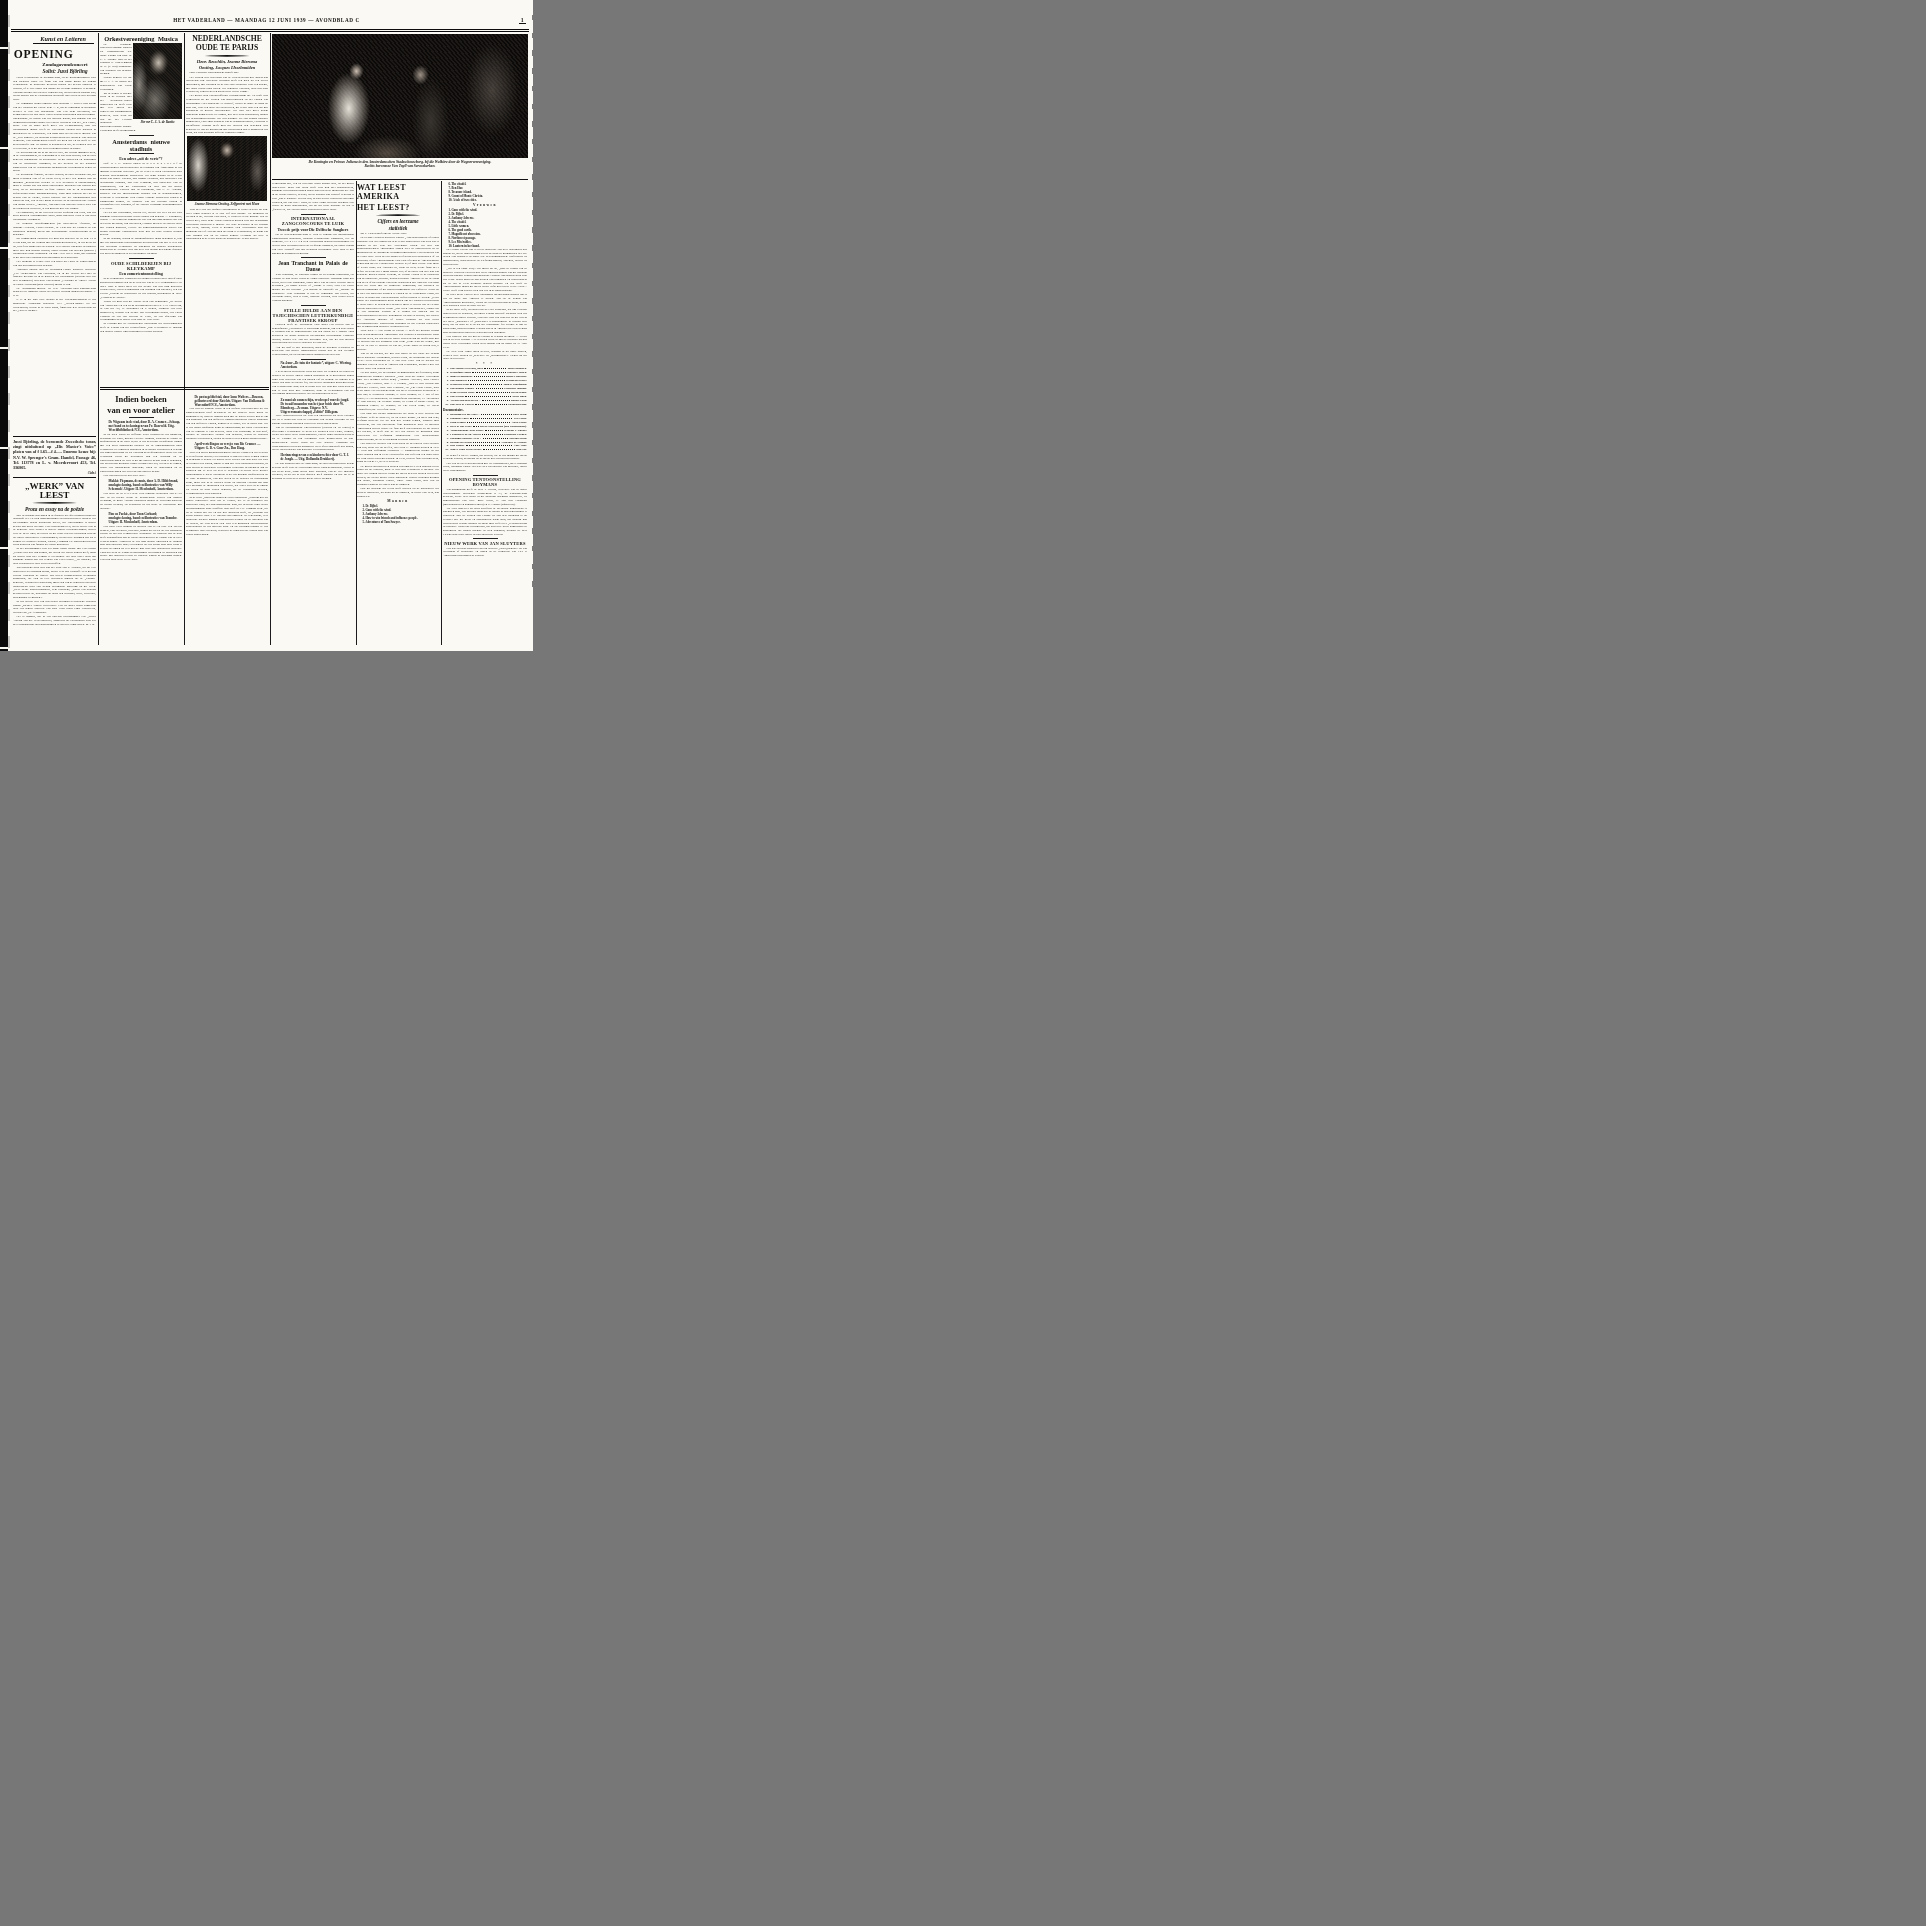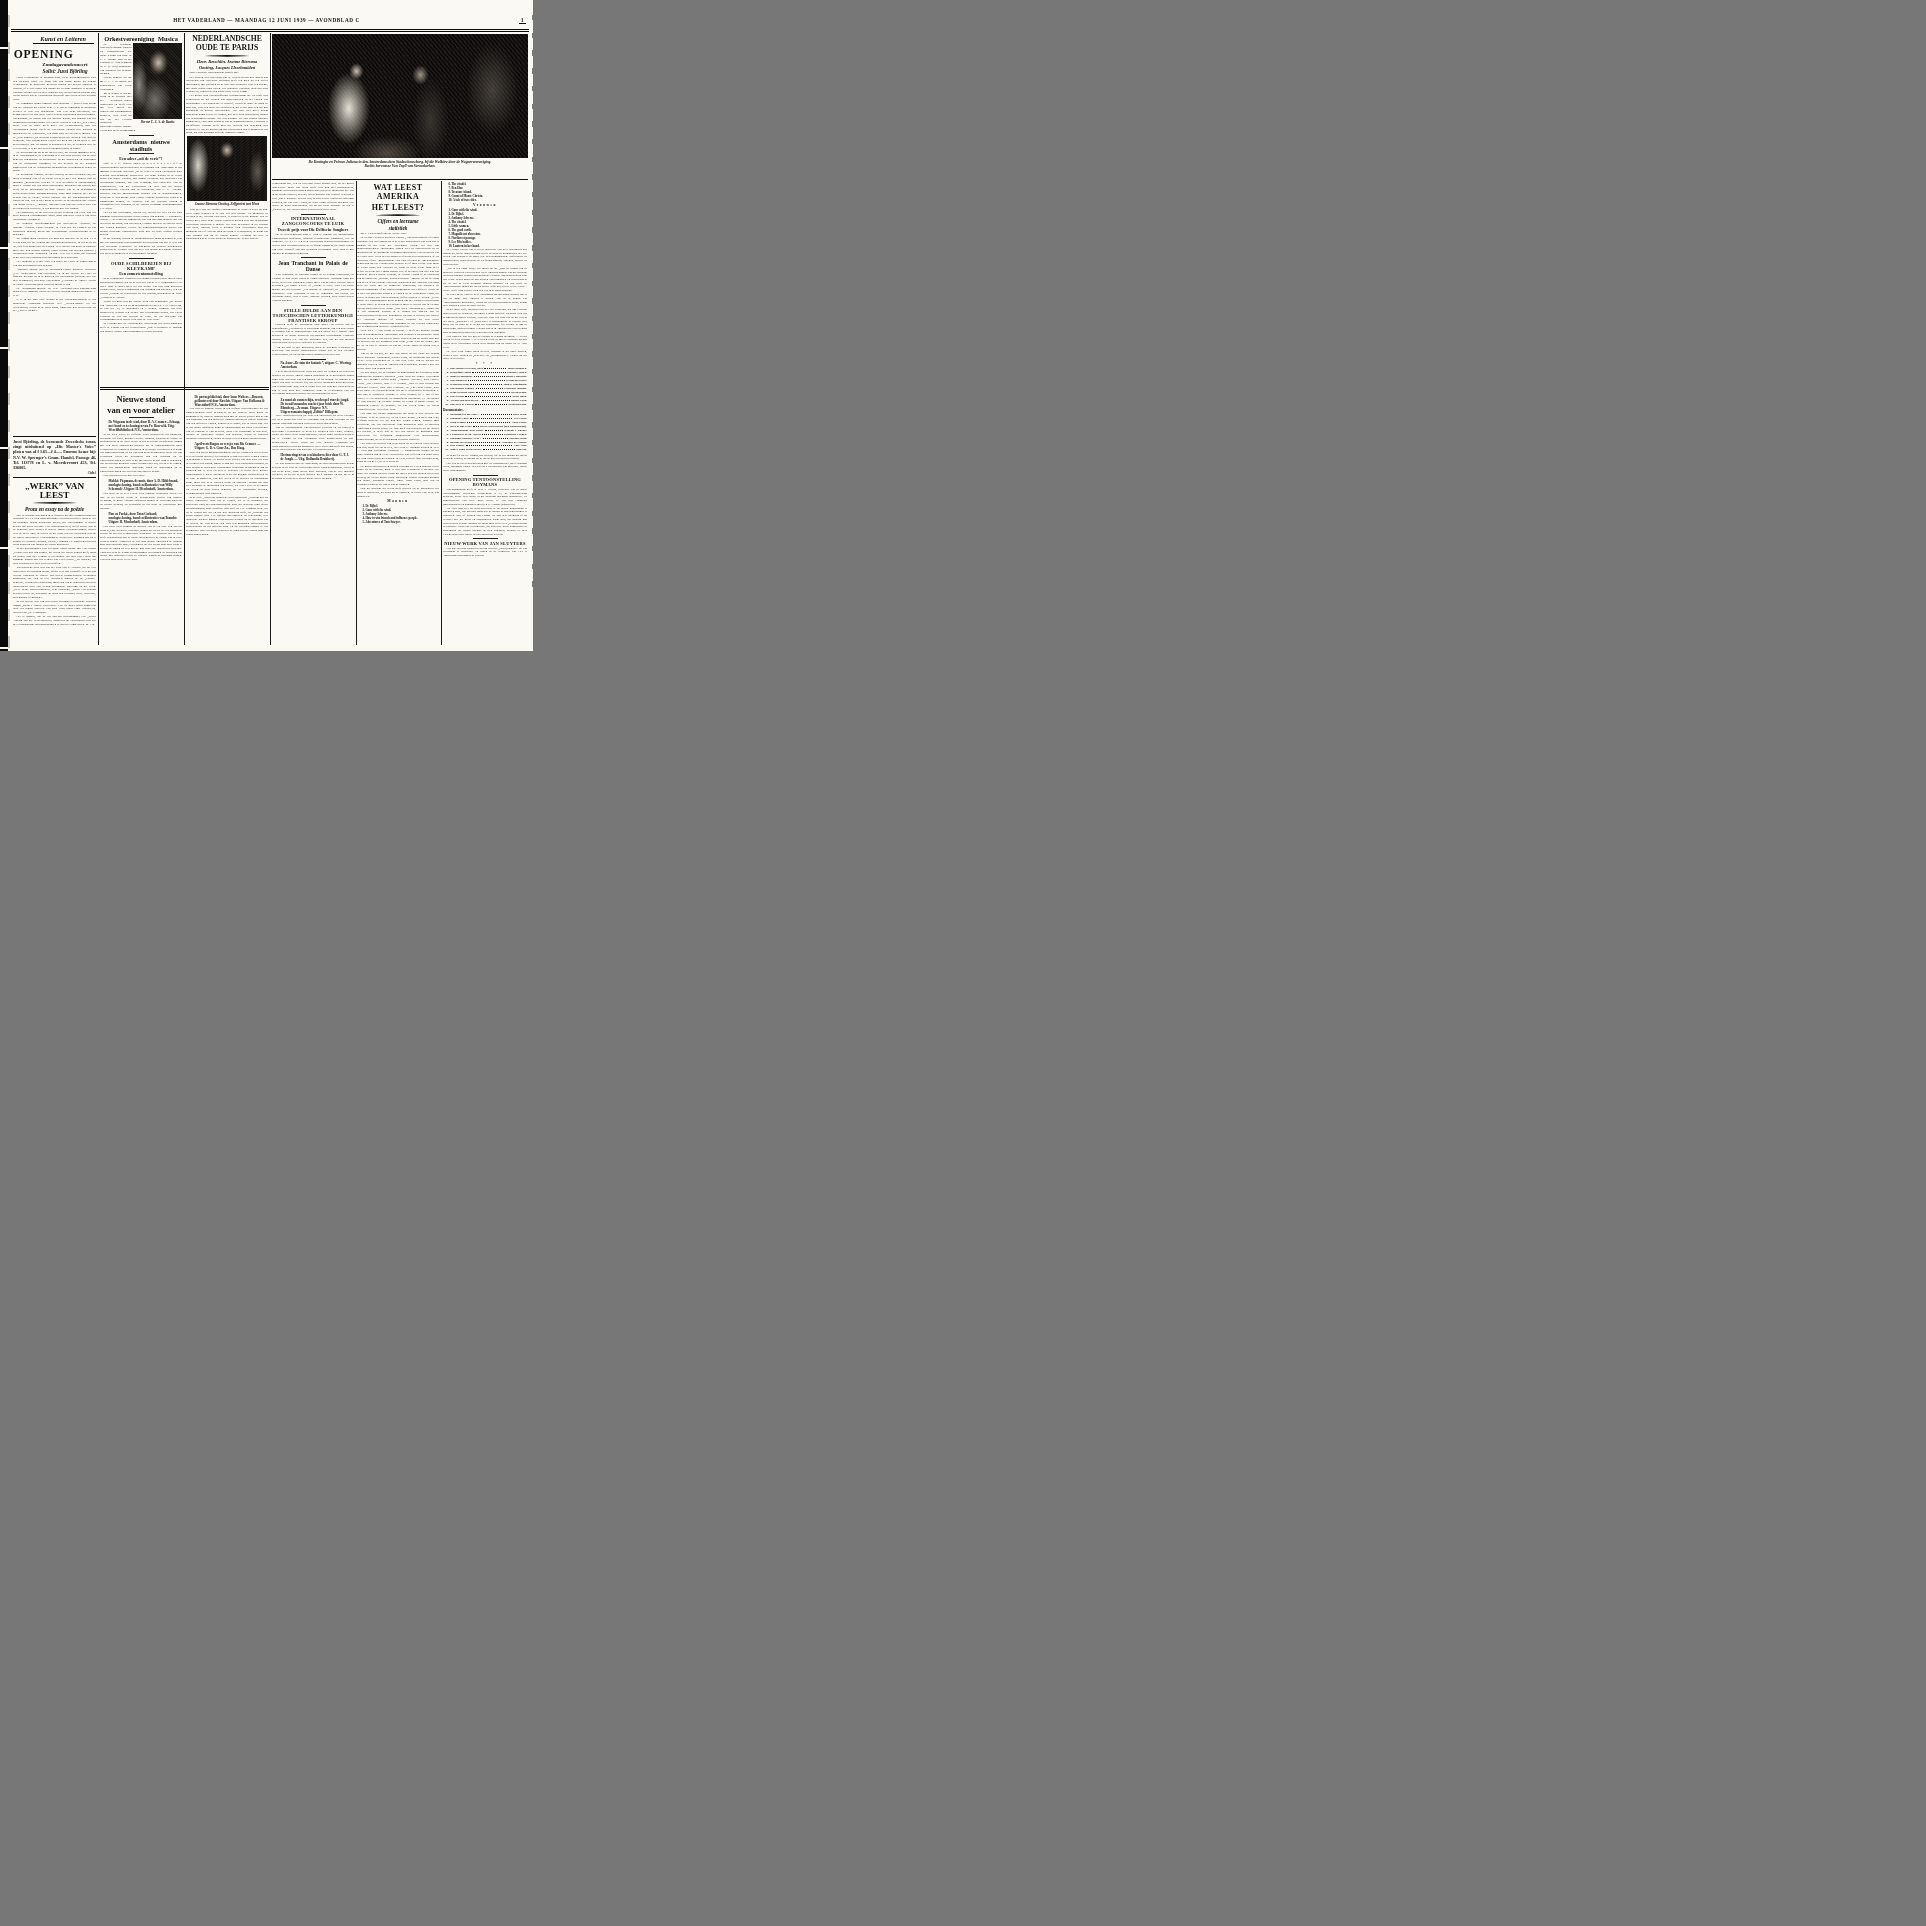--- a/index.html
+++ b/index.html
@@ -26,21 +26,21 @@
   .bp.cont{text-indent:0;}
   .divider{width:25px;border-top:0.6px solid #222;margin:1.9px auto 1.9px;}
   .diamond{width:45px;height:1.8px;background:#111;margin:1.9px auto 2.3px;
            clip-path:polygon(0 50%,14% 32%,50% 0,86% 32%,100% 50%,86% 68%,50% 100%,14% 68%);}
   .kunstlabel{font-style:italic;font-weight:bold;font-size:6.2px;text-align:center;width:61px;
               margin:2.3px 2.3px 0 auto;border-bottom:1.2px solid #111;padding-bottom:1.2px;}
   .t-xl{font-weight:bold;font-size:11.6px;letter-spacing:0.8px;margin:3.9px 0 0 0.8px;}
   .t-lg{font-weight:bold;font-size:7.7px;line-height:8.9px;text-align:center;margin:2.3px 0 0.8px;}
   .t-md{font-weight:bold;font-size:6.4px;text-align:center;margin:1.5px 0 1.2px;word-spacing:1.9px;}
   .t-sm{font-weight:bold;font-size:4.5px;text-align:center;margin:1.5px 0 0.4px;letter-spacing:0.2px;}
-  .t-wl{font-weight:bold;font-size:8px;line-height:9.6px;text-align:center;letter-spacing:0.4px;margin:0.8px 0 0;}
+  .t-wl{font-weight:bold;font-size:8px;line-height:9.6px;text-align:left;letter-spacing:0.4px;margin:0.8px 0 0;}
   .sub-b{font-weight:bold;font-size:5px;text-align:center;margin:0.8px 0 1.2px;}
   .sub-bs{font-weight:bold;font-size:4px;text-align:center;margin:0.4px 0 1.2px;}
   .sub-i{font-style:italic;font-weight:bold;font-size:5.2px;text-align:center;margin:0.4px 0 1.5px;}
   .sub-i2{font-style:italic;font-weight:bold;font-size:4.4px;line-height:5.4px;text-align:center;margin:0.8px 3.1px 1.5px;}
   .caption{font-style:italic;font-weight:bold;font-size:3.3px;text-align:center;line-height:4.2px;margin-top:0.8px;}
   .advbox{font-size:4.1px;line-height:5.2px;text-align:justify;font-weight:bold;}
   .advsig{text-align:right;font-size:3.1px;font-weight:bold;margin-top:0.4px;}
   .photo{position:relative;background:#0e0d0b;}
   .listline{font-size:3px;line-height:4px;font-weight:bold;margin:0 0 0 5.4px;}
   .grouphead{font-weight:bold;font-size:3.5px;letter-spacing:1.5px;text-align:center;margin:1.2px 0 0.8px;}
@@ -423,21 +423,21 @@
     <p class="bp">Tot voor ongeveer 25 jaren streefden de beeldende kunstenaars er algemeen naar, zoo getrouw mogelijk de natuur in hun scheppingen te copieeren. Met de werken van Ladage en Van den Hoonaard is dit evenwel niet het geval en aanvankelijk dacht men, dat daarom hun werken geen waarde hadden en sprak men zelfs over „verwaarloozing der natuur”. Nadat spr. betoogd had, dat juist deze beide kunstenaars de schoonheid der natuur intenser in zich opnamen, besprak de heer Tielens in het kort enkele der geëxposeerde werken.</p>
     <div class="divider"></div>
     <div class="t-sm">NIEUW WERK VAN JAN SLUYTERS</div>
     <p class="bp">Een pas voltooid schilderij van Jan Sluyters „Don Quichotte” zal van Woensdag af gedurende 14 dagen in de Kunstzaal van Lier te Amsterdam tentoongesteld worden.</p>
   </div>
 
   <div class="hr2a" style="left:100px;top:387px;width:169px"></div>
   <div class="hr2b" style="left:100px;top:389px;width:169px"></div>
 
   <div class="col" style="left:100px;top:393px;width:82px;height:252px">
-    <div class="t-lg" style="font-size:8.5px;line-height:9.6px">Nieuwe stond</div>
+    <div class="t-lg" style="font-size:8.5px;line-height:9.6px">Indien boeken</div>
     <div class="t-lg" style="font-size:8.5px;line-height:9.6px;margin-top:0">van en voor atelier</div>
     <div class="divider"></div>
     <div>
 
     <div>
           <div class="rhead">De Wigwam in de stad, door D. A. Cramer—Schaap, met band en teekeningen van Fr. Hazeveld. Uitg. Wereldbibliotheek N.V., Amsterdam.</div>
           <p class="bp">In dit boek wordt op treffende wijze beschreven een huisgezin, bestaande uit vader, moeder en twee jongens, waarvan de oudste de hoofdpersoon in dit boek is; het is een gevoelige twaalfjarige jongen met een goed aanpassend karakter als de omstandigheden thuis veranderen. De jongen is natuurlijk in de natuur vertrouwd en vertorgt een armzaligen hond en wil van hem geen afstand meer doen. Op zijn verjaardag kreeg hij bovendien nog een wigwam op de zandverstuivingen en Fred is het met moeite gelukt hem te behouden, wat na den dag gelukkig. Onder leiding van Fred, zoo heet de jongen, wordt een Indianenclub opgericht; tegen de opgeslagen op de zandverstuivingen en Fred is het met moeite gelukt.</p>
         </div>
         <div>
 

